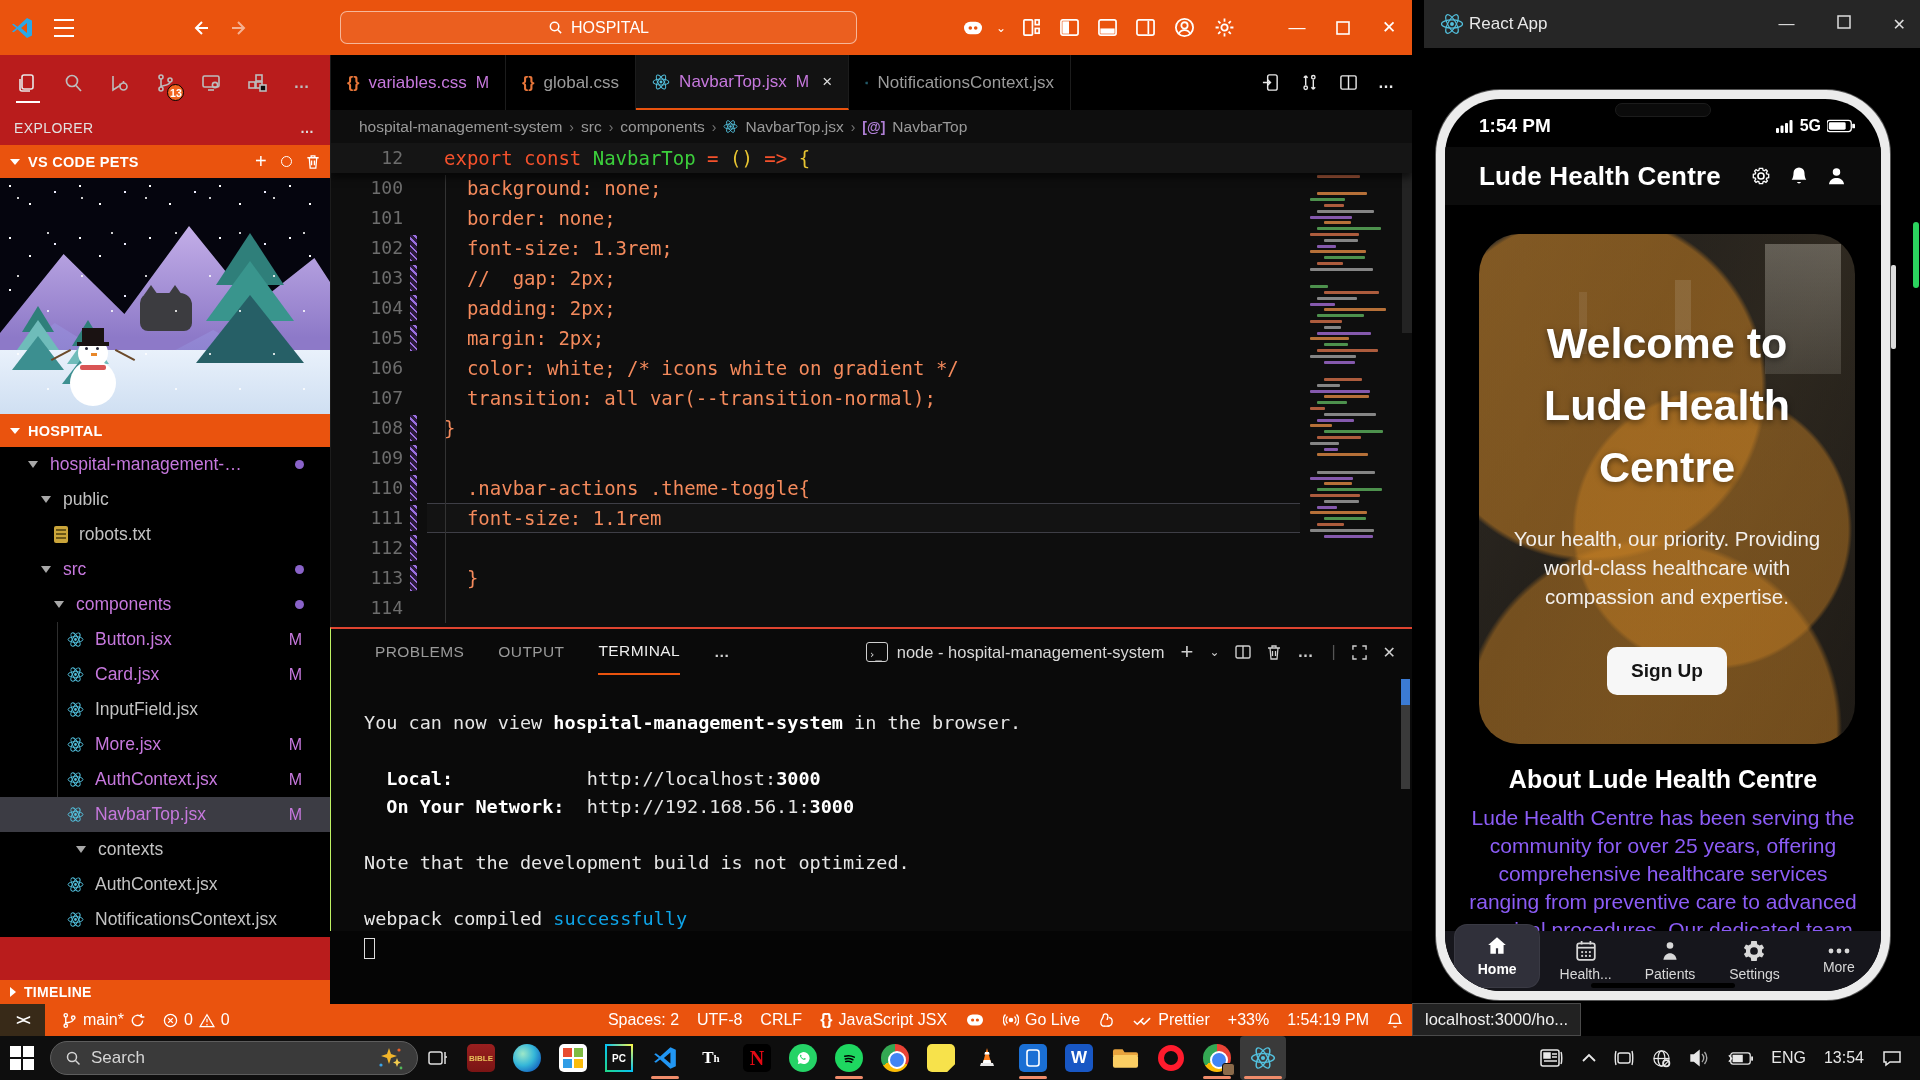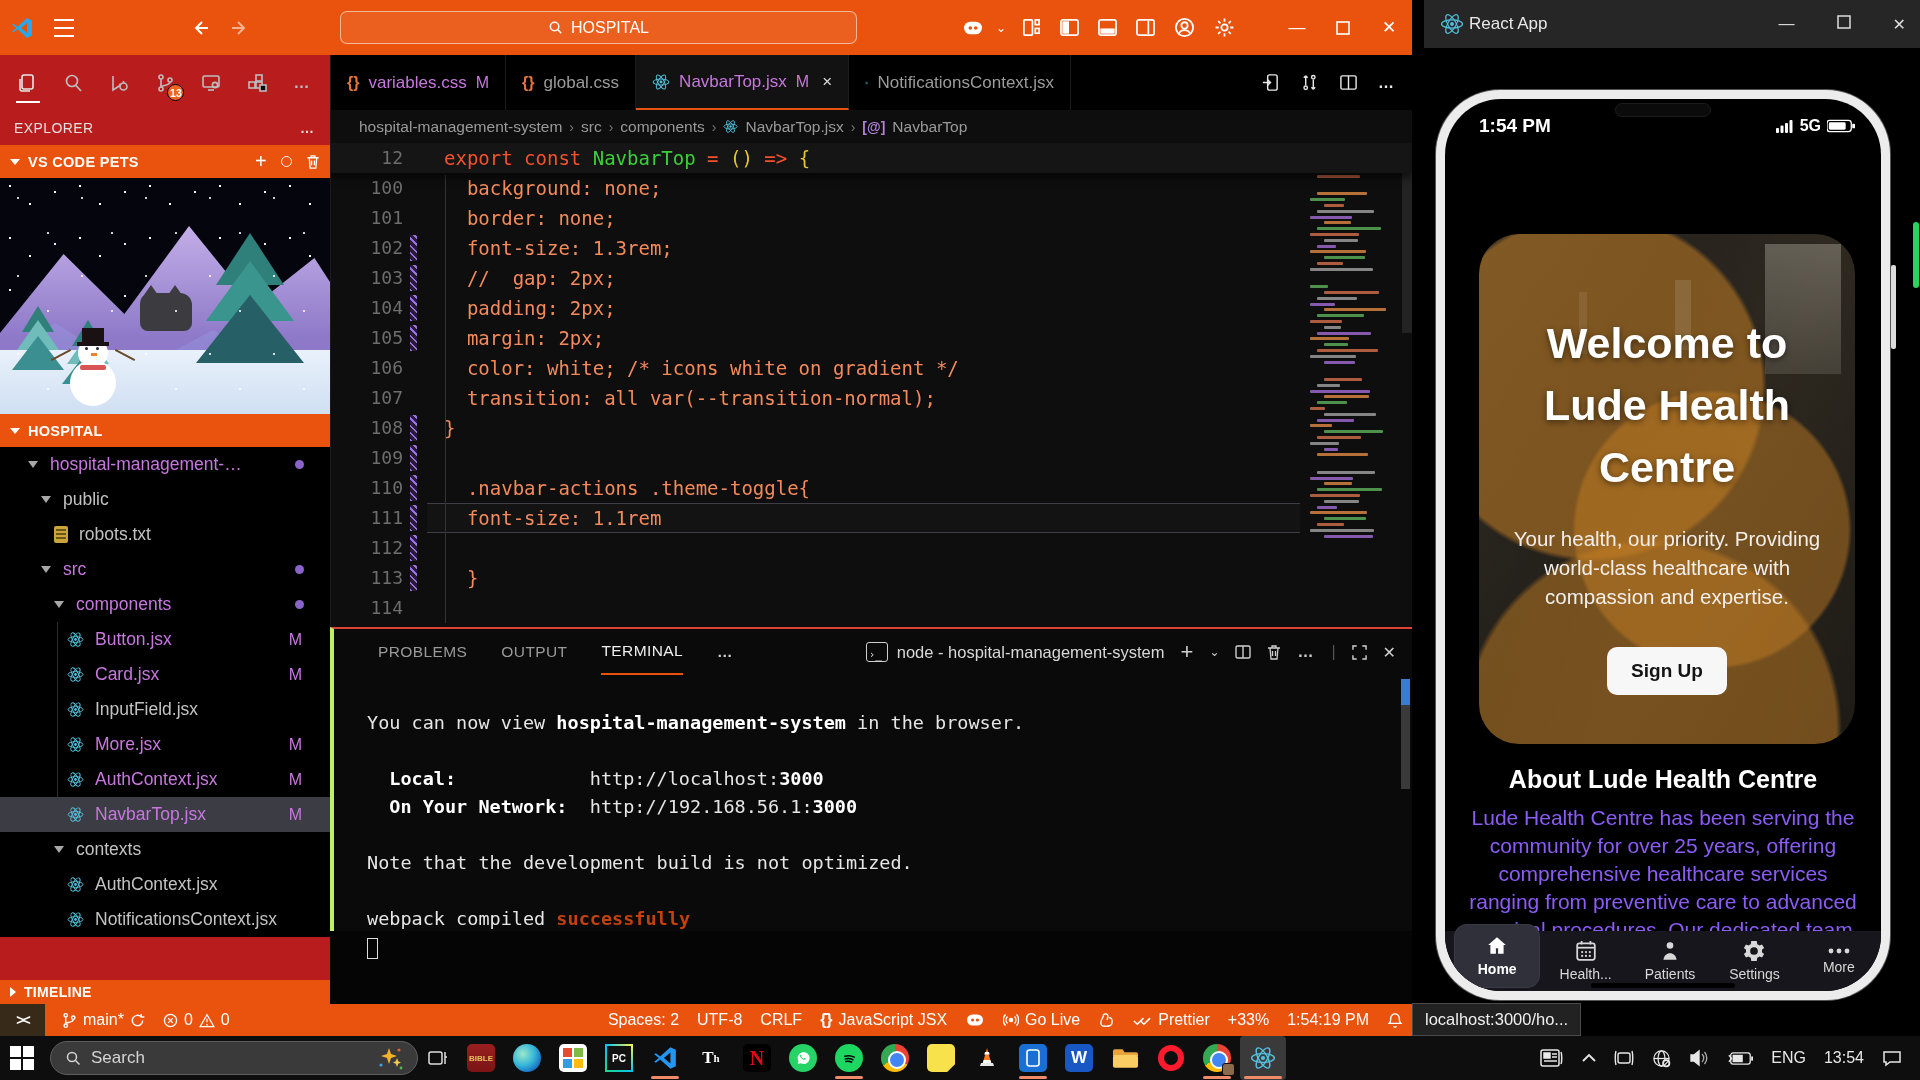--- a/index.html
+++ b/index.html
@@ -85,32 +85,32 @@
   .cl .mb{position:absolute;left:79px;top:2px;bottom:2px;width:7px;background:repeating-linear-gradient(45deg,#9a6fe0 0 2px,#2a1a3a 2px 5px)}
   .cl .ct{position:absolute;left:113px;right:110px}
   .cl.sticky{background:#151515;box-shadow:0 5px 7px rgba(0,0,0,.55);z-index:3}
   .cl.cur .ct-line{position:absolute;left:96px;right:112px;top:0;bottom:0;border-top:1px solid #3e3e46;border-bottom:1px solid #3e3e46;background:rgba(255,255,255,.025)}
   .tk-k{color:#f4512c}.tk-g{color:#3ccf3c}.tk-y{color:#e8c532}.tk-c{color:#f48a5c}
   .cguide{position:absolute;left:114px;top:32px;height:448px;width:1px;background:#333;z-index:1}
   .minimap{position:absolute;right:12px;top:0;width:90px;height:420px}
   .minimap div{position:absolute;height:3px;border-radius:1px;opacity:.85}
   .edscroll{position:absolute;right:0;top:0;width:10px;height:190px;background:rgba(255,255,255,.09)}
   
-  .panel{position:absolute;left:330px;top:627px;width:1082px;height:304px;background:#0a0a0a;border-top:2px solid #df4430;border-left:4px solid #bef264}
+  .panel{position:absolute;left:330px;top:627px;width:1082px;height:304px;background:#0a0a0a;border-top:2px solid #df4430;border-left:1px solid #bef264}
   .ptabs{height:46px;display:flex;align-items:center;gap:34px;padding:0 16px 0 44px;font-size:15.5px;color:#9a9a9a;letter-spacing:.4px}
   .ptab{height:100%;display:flex;align-items:center;cursor:pointer}
   .ptab.on{color:#eee;border-bottom:2px solid #ea530e}
   .pright{margin-left:auto;display:flex;align-items:center;gap:16px;color:#cfcfcf;font-size:16px}
   .shelllabel{display:flex;align-items:center;gap:9px;color:#d8d8d8;font-size:16.5px}
   .termic{width:22px;height:20px;border:1.5px solid #cfcfcf;border-radius:3px;position:relative;font-size:11px;display:flex;align-items:flex-end;justify-content:flex-start;padding:0 2px;font-family:"DejaVu Sans Mono",monospace}
   .term{position:absolute;left:0;top:46px;right:14px;bottom:0;padding:34px 0 0 33px;font-family:"DejaVu Sans Mono",monospace;font-size:18.5px;color:#e6e6e6}
   .tl{height:28px;line-height:28px;white-space:pre}
   .ts-b{font-weight:bold;color:#fff}
   .ts-o{color:#e87e52}
-  .ts-gr{color:#c2410c;font-weight:bold}
+  .ts-gr{color:#0ea5e9;font-weight:normal}
   .ts-cur{display:inline-block;width:11px;height:21px;border:1.5px solid #ddd;vertical-align:middle}
   .pscroll{position:absolute;right:2px;top:50px;width:9px;height:110px;background:#3a3a3a}
   .pscroll:before{content:"";position:absolute;top:0;left:0;right:0;height:26px;background:#3b7bd4}
   
   .statusbar{position:absolute;left:0;top:1004px;width:1412px;height:32px;background:#ea530e;display:flex;align-items:center;color:#fff;font-size:16px}
   .sb-remote{width:45px;height:32px;background:#382a18;display:flex;align-items:center;justify-content:center;font-weight:bold;font-size:14px;letter-spacing:-2px}
   .sb-item{display:flex;align-items:center;gap:6px;padding:0 9px;height:100%;cursor:pointer}
   .sb-right{margin-left:auto;display:flex;align-items:center;height:100%}
   
   .reactwin{position:absolute;left:1412px;top:0;width:508px;height:1036px;background:#000}
@@ -477,21 +477,21 @@
                   <ellipse cx="8" cy="8" rx="7" ry="2.7"></ellipse>
                   <ellipse cx="8" cy="8" rx="7" ry="2.7" transform="rotate(60 8 8)"></ellipse>
                   <ellipse cx="8" cy="8" rx="7" ry="2.7" transform="rotate(120 8 8)"></ellipse>
                 </g>
                 <circle cx="8" cy="8" r="1.3" fill="#53c1de"></circle>
               </svg>
             </span>
             <span class="lbl mod">NavbarTop.jsx</span>
             <span class="mbadge">M</span>
           </div>
-          <div class="trow" style="padding-left: 54px;">
+          <div class="trow" style="padding-left: 76px;">
             <span class="tri"></span>
             <span class="lbl">contexts</span>
           </div>
           <div class="trow" style="padding-left: 67px;">
             <span style="margin-right:9px;display:flex">
               <svg width="17" height="17" viewBox="0 0 16 16">
                 <g fill="none" stroke="#53c1de" stroke-width=".9">
                   <ellipse cx="8" cy="8" rx="7" ry="2.7"></ellipse>
                   <ellipse cx="8" cy="8" rx="7" ry="2.7" transform="rotate(60 8 8)"></ellipse>
                   <ellipse cx="8" cy="8" rx="7" ry="2.7" transform="rotate(120 8 8)"></ellipse>
@@ -854,20 +854,43 @@
                 <rect x="13.5" y="1" width="3" height="13" rx="1"></rect>
               </svg>
             <span style="font-weight:bold">5G</span>
             <svg width="28" height="14" viewBox="0 0 30 14">
                 <rect x="0" y="1" width="26" height="12" rx="3" fill="none" stroke="#fff" stroke-width="1.4"></rect>
                 <rect x="2" y="3" width="18" height="8" rx="1.5" fill="#fff"></rect>
                 <rect x="27" y="4.5" width="3" height="5" rx="1" fill="#fff"></rect>
               </svg>
           </span>
         </div>
+        <div class="appbar">
+          <span class="t">Lude Health Centre</span>
+          <span class="ics">
+            <span>
+              <svg width="22" height="22" viewBox="0 0 20 20" fill="#fff">
+                  <path d="M10 6.5A3.5 3.5 0 1 0 10 13.5 3.5 3.5 0 0 0 10 6.5zm0 5.5a2 2 0 1 1 0-4 2 2 0 0 1 0 4z"></path>
+                  <path d="M17 8.5l-1.8-.4-.4-1 1-1.6-1.3-1.3-1.6 1-1-.4L11.5 3h-3l-.4 1.8-1 .4-1.6-1L4.2 5.5l1 1.6-.4 1L3 8.5v3l1.8.4.4 1-1 1.6 1.3 1.3 1.6-1 1 .4.4 1.8h3l.4-1.8 1-.4 1.6 1 1.3-1.3-1-1.6.4-1 1.8-.4z" fill="none" stroke="#fff" stroke-width="1.2"></path>
+                </svg>
+            </span>
+            <span>
+              <svg width="20" height="22" viewBox="0 0 16 18" fill="#fff">
+                  <path d="M8 2a4.5 4.5 0 0 0-4.5 4.5c0 4-1.5 5.5-1.5 5.5h12s-1.5-1.5-1.5-5.5A4.5 4.5 0 0 0 8 2z"></path>
+                  <path d="M6.3 14a1.8 1.8 0 0 0 3.4 0z"></path>
+                </svg>
+            </span>
+            <span>
+              <svg width="21" height="22" viewBox="0 0 18 18" fill="#fff">
+                  <circle cx="9" cy="5.5" r="3.2"></circle>
+                  <path d="M2.5 16c.8-3.6 3.4-5.2 6.5-5.2s5.7 1.6 6.5 5.2z"></path>
+                </svg>
+            </span>
+          </span>
+        </div>
 
         <div class="hero">
           <h1 id="heroTitle">
               <div>Welcome to</div>
               <div>Lude Health</div>
               <div>Centre</div>
             </h1>
           <div class="sub" id="heroSub">
               <div>Your health, our priority. Providing</div>
               <div>world-class healthcare with</div>

